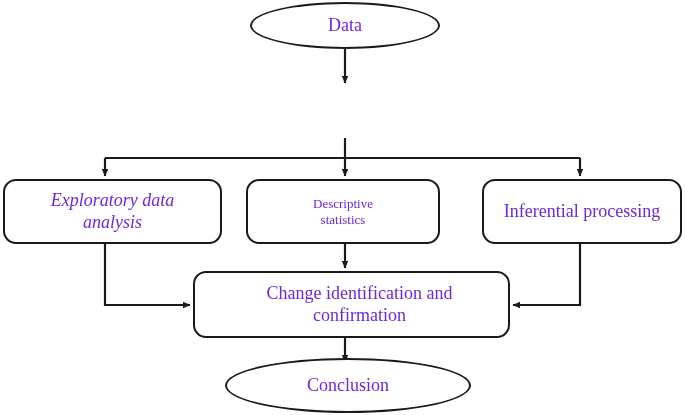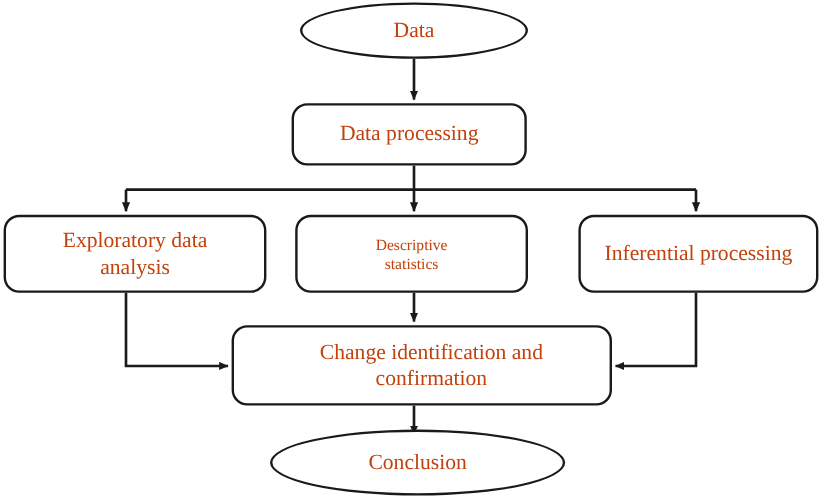--- a/index.html
+++ b/index.html
@@ -25,21 +25,21 @@
     width: 685px;
     height: 415px;
   }
   .node {
     position: absolute;
     box-sizing: border-box;
     display: flex;
     align-items: center;
     justify-content: center;
     text-align: center;
-    color: #c2410c;
+    color: #6d28d9;
     background: #ffffff;
     border: 2.2px solid #1a1a1a;
     line-height: 1.22;
     z-index: 2;
   }
   .node-label {
     display: block;
     white-space: pre-line;
     padding: 0 6px;
   }
@@ -55,20 +55,21 @@
     left: 250px; top: 2px; width: 190px; height: 47px;
     font-size: 18px;
   }
   #node-data-processing {
     left: 243px; top: 86px; width: 196px; height: 52px;
     font-size: 18px;
   }
   #node-exploratory {
     left: 3px; top: 179px; width: 219px; height: 65px;
     font-size: 18px;
+    font-style: italic;
   }
   #node-descriptive {
     left: 246px; top: 179px; width: 194px; height: 65px;
     font-size: 13px;
   }
   #node-inferential {
     left: 482px; top: 179px; width: 200px; height: 65px;
     font-size: 18px;
   }
   #node-change {
@@ -114,23 +115,20 @@
 
       <path d="M345,338 L345,362" marker-end="url(#arrowhead)"></path>
 
     </g>
   </svg>
 
   <div class="node terminator" id="node-data">
     <span class="node-label">Data</span>
   </div>
 
-  <div class="node process" id="node-data-processing">
-    <span class="node-label">Data processing</span>
-  </div>
 
   <div class="node process" id="node-exploratory">
     <span class="node-label">Exploratory data
 analysis</span>
   </div>
 
   <div class="node process" id="node-descriptive">
     <span class="node-label">Descriptive
 statistics</span>
   </div>

